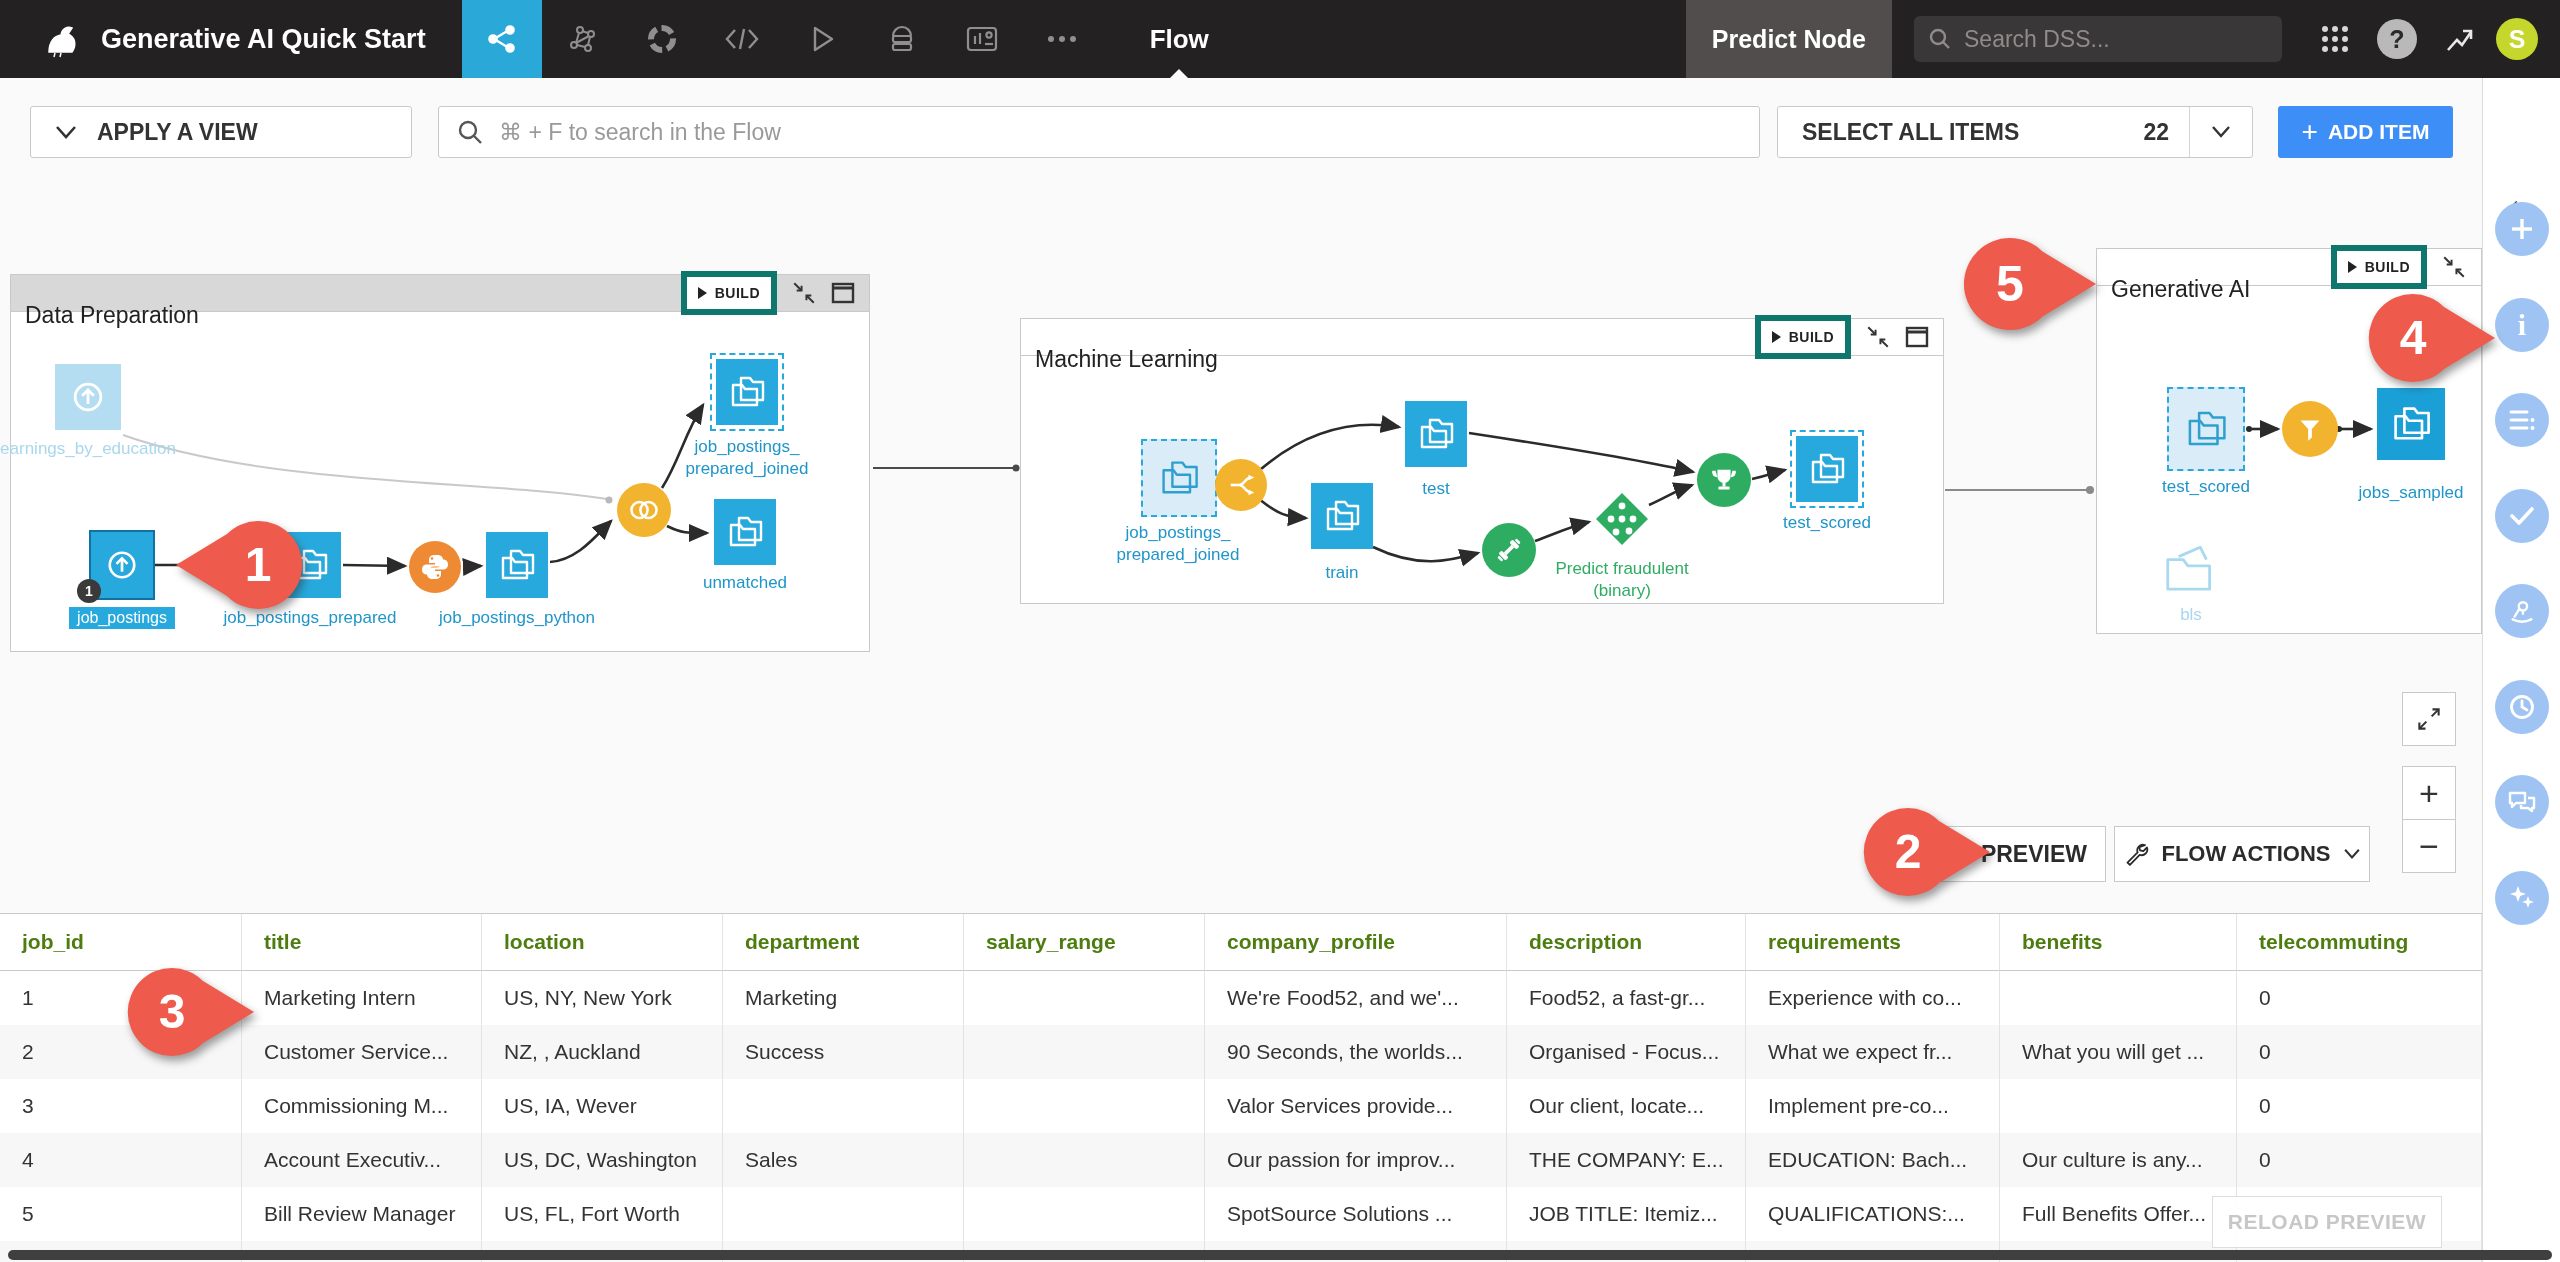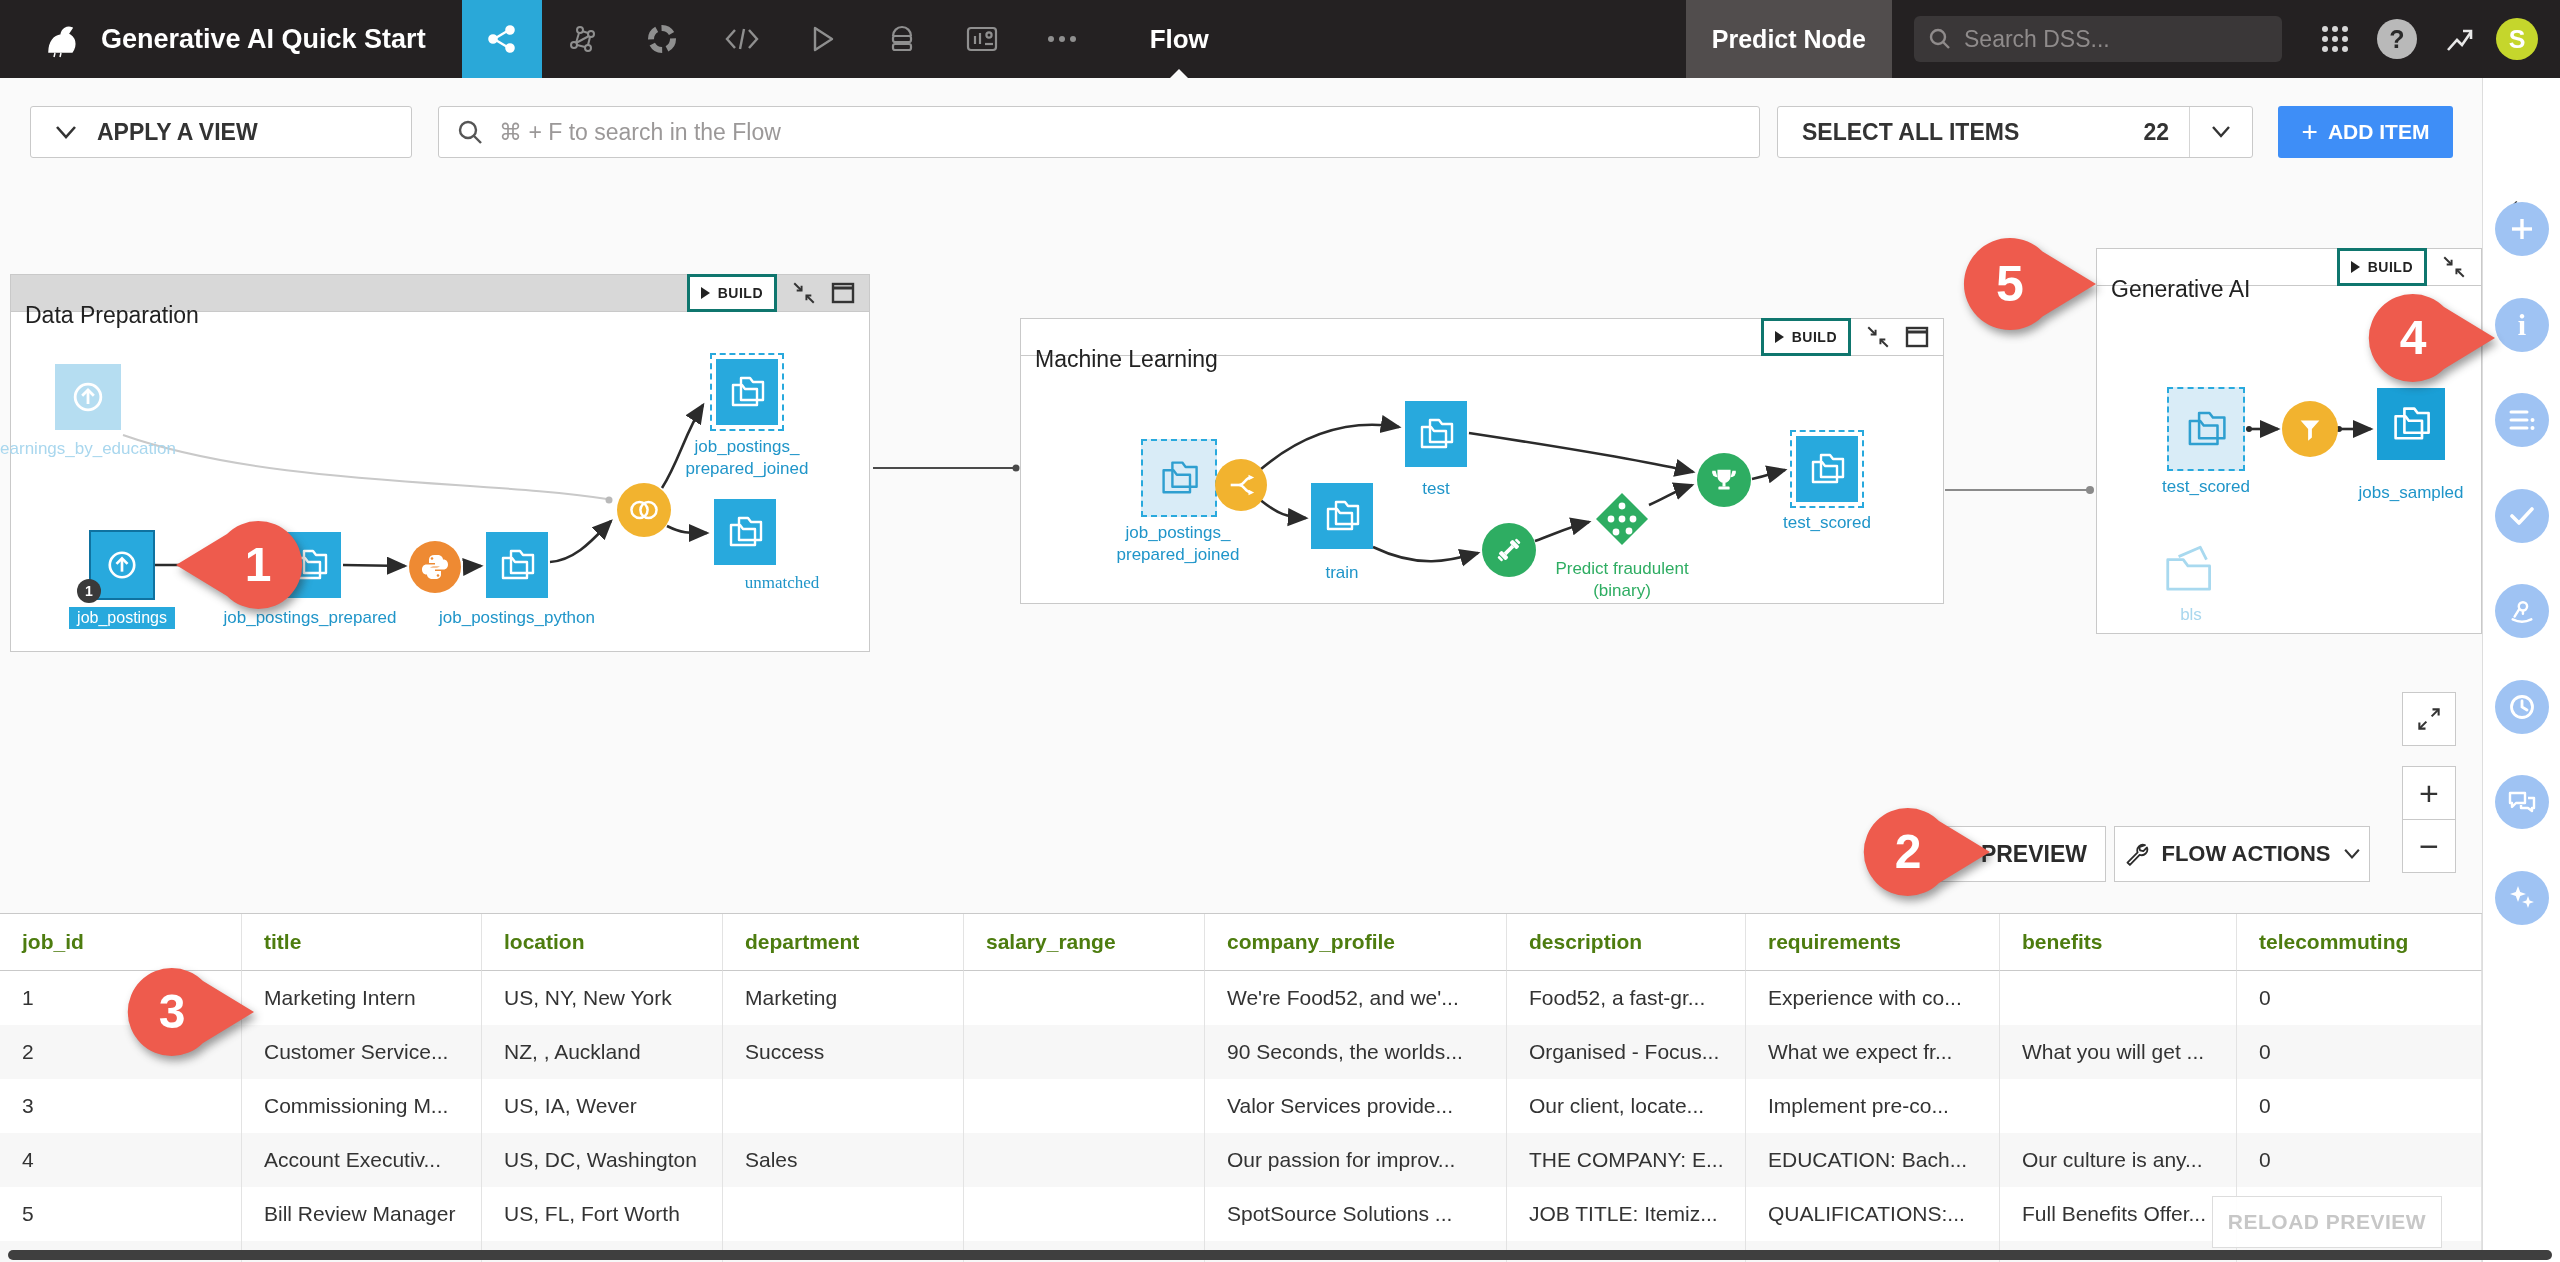--- a/index.html
+++ b/index.html
@@ -38,21 +38,21 @@
   #add-item { position:absolute; left:2278px; top:106px; width:175px; height:52px; background:#3e8ef7; color:#fff; border:none; border-radius:3px; font-weight:700; font-size:21px; display:flex; align-items:center; justify-content:center; gap:10px; }
   #add-item .plus { font-size:28px; font-weight:400; }
   
   #sidebar { position:absolute; right:0; top:78px; width:78px; height:1184px; background:#fff; border-left:1px solid #ddd; z-index:20; }
   .sb-back { position:absolute; left:0; top:100px; width:78px; text-align:center; font-size:38px; color:#333; }
   .sb-ic { position:absolute; left:12px; width:54px; height:54px; border-radius:50%; background:#9fc3f3; display:flex; align-items:center; justify-content:center; color:#fff; }
   
   .zone { position:absolute; background:#fff; border:1px solid #c9c9c9; }
   .zone-header { height:37px; display:flex; align-items:center; padding:0 14px; font-size:23px; color:#222; border-bottom:1px solid #c9c9c9; gap:14px; }
   .zone-header .ztitle { flex:1; white-space:nowrap;margin-top:44px; }
-  .build-btn { height:30px; background:#fff; border:3px solid #0f766e; display:flex; align-items:center; gap:8px; padding:16px 11px; font-size:14px; font-weight:700; color:#222; letter-spacing:0.5px;text-align:center; }
+  .build-btn { height:30px; background:#fff; border:6px solid #0f766e; display:flex; align-items:center; gap:8px; padding:16px 11px; font-size:14px; font-weight:700; color:#222; letter-spacing:0.5px;text-align:center; }
   .build-play { width:0; height:0; border-left:9px solid #222; border-top:6px solid transparent; border-bottom:6px solid transparent; }
   .dnode { position:absolute; width:62px; height:66px; background:#28a9dd; display:flex; align-items:center; justify-content:center; }
   .dnode.selected { outline:2px solid #0f72a0; }
   .dnode.darker { background:#1a9fd6; }
   .dnode.faded { background:#b5ddf1; }
   .ghostwrap { position:absolute; border:2px dashed #28a9dd; background:#d9ecf7; padding:4px; display:flex; align-items:center; justify-content:center; }
   .ghostwrap.white { background:#fff; }
   .recipe { position:absolute; border-radius:50%; display:flex; align-items:center; justify-content:center; }
   .recipe.orange { background:#ee8a33; }
   .recipe.yellow { background:#f2b32f; }
@@ -360,21 +360,21 @@
     <div class="dlabel" style="left:636px; top:184px;">prepared_joined</div>
 
     <div class="dnode" style="left:703px; top:224px;">
       <svg width="40" height="36" viewBox="0 0 40 36">
           <g stroke="#fff" stroke-width="2.4" fill="none" stroke-linejoin="round">
             <path d="M14,4 h9 l3,4 h10 v18 h-22 z"></path>
             <path d="M6,11 h9 l3,4 h12 v16 h-24 z"></path>
           </g>
         </svg>
     </div>
-    <div class="dlabel" style="left:671px; top:298px;font-family:Liberation Serif, serif;">unmatched</div>
+    <div class="dlabel" style="left:634px; top:298px;">unmatched</div>
   </div>
 
   <div class="zone" style="left:1020px; top:318px; width:924px; height:286px;">
     <div class="zone-header">
       <span class="ztitle">Machine Learning</span>
       <div class="build-btn">
         <span class="build-play"></span>
         <span>BUILD</span>
       </div>
       <svg width="26" height="26" viewBox="0 0 32 32">

